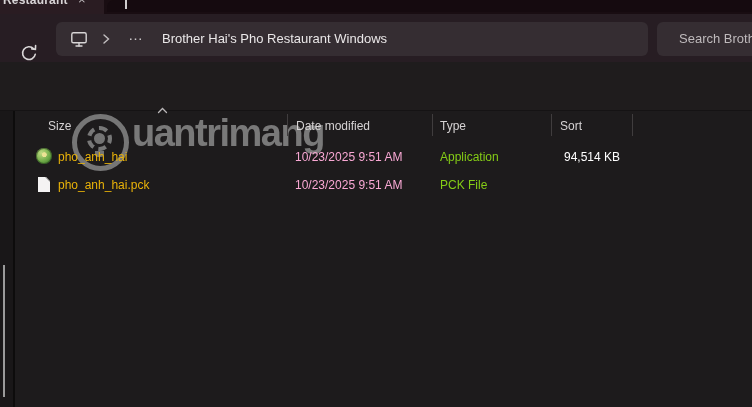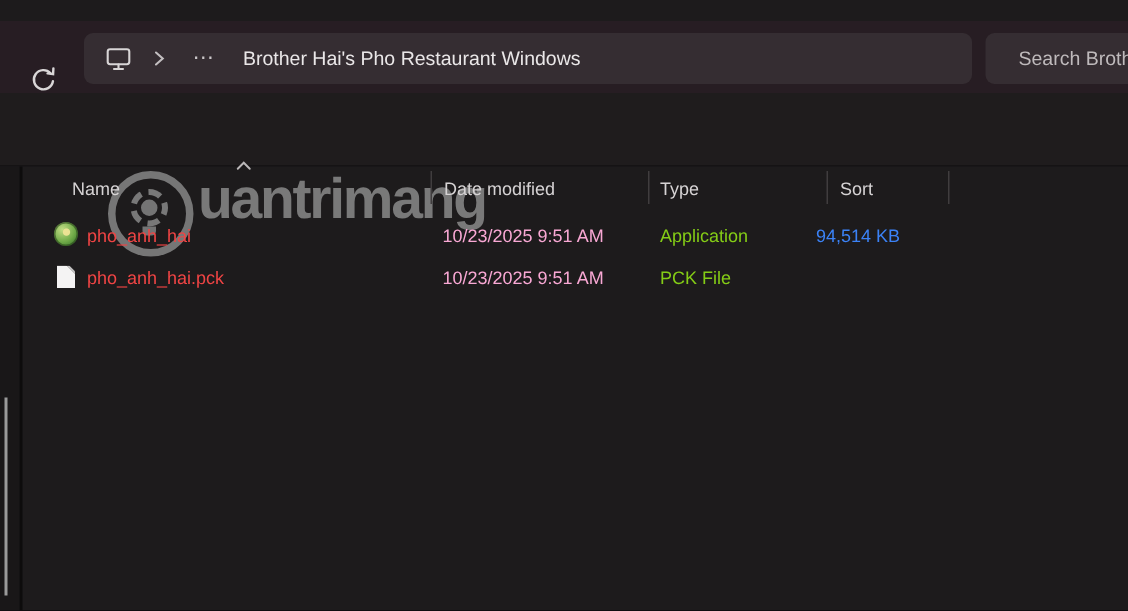--- a/index.html
+++ b/index.html
@@ -47,23 +47,23 @@
   
   .headerrow{position:absolute;left:14px;top:0;width:738px;height:27px;z-index:2;}
   .col-h{position:absolute;top:8px;font-size:12px;color:#d6d3d4;white-space:nowrap;}
   .h-name{left:34px;} .h-date{left:282px;} .h-type{left:426px;text-align:right;} .h-size{left:546px;}
   .sort-caret{position:absolute;left:143px;top:-4px;width:11px;height:7px;}
   .h-sep{position:absolute;top:3px;width:1px;height:22px;background:#403d3e;}
   .sep1{left:273px;} .sep2{left:418px;} .sep3{left:537px;} .sep4{left:618px;}
   
   .filerow{position:absolute;left:14px;width:738px;height:26px;z-index:2;}
   .row1{top:33px;} .row2{top:61px;}
-  .cell{position:absolute;top:6px;font-size:12px;color:#ef4444;white-space:nowrap;}
+  .cell{position:absolute;top:6px;font-size:12px;color:#eab308;white-space:nowrap;}
   .c-name{left:44px;} .c-date{left:281px;color:#f9a8d4;} .c-type{left:426px;color:#84cc16;}
-  .c-size{left:432px;width:154px;text-align:right;color:#3b82f6;}
+  .c-size{left:452px;width:154px;text-align:right;color:#ffffff;}
   .row-icon{position:absolute;left:22px;top:4px;}
   .app-icon{width:16px;height:16px;border-radius:50%;
     background:
       radial-gradient(circle at 52% 42%, rgba(240,228,150,.95) 0 17%, rgba(240,228,150,0) 22%),
       radial-gradient(circle at 35% 32%, #c3dd85, #6ea947 55%, #2f6b25 95%);
     box-shadow:inset 0 0 0 1px rgba(40,70,25,.6);}
   .pck-file-icon{width:12px;height:15px;margin:1px 0 0 2px;
     background:linear-gradient(225deg,#c2c1c1 0 4.2px,#f4f3f3 4.2px);
     clip-path:polygon(0 0,68% 0,100% 26%,100% 100%,0 100%);}
   
@@ -73,20 +73,28 @@
   .wm-bulb-core{position:absolute;left:94px;top:22px;width:11px;height:11px;background:rgba(126,126,126,.9);border-radius:50%;}
   .wm-bulb-base{position:absolute;left:95px;top:40px;width:9px;height:6px;background:rgba(126,126,126,.9);border-radius:0 0 3px 3px;}
   .wm-text{position:absolute;left:132px;top:1px;font-size:38px;font-weight:700;letter-spacing:-1.5px;color:rgba(129,129,129,.92);}
   svg{display:block;}
 </style>
 </head>
 <body>
 
 <div id="app">
 
+  <div class="titlebar">
+    <div class="tab">
+      <span class="tab-label">Restaurant</span>
+      <span class="tab-close">×</span>
+    </div>
+    <div class="tabstrip-rest"></div>
+    <div class="newtab-caret"></div>
+  </div>
 
   <div class="addressrow">
     <div class="icon-btn refresh">
       <svg width="20" height="20" viewBox="0 0 20 20" fill="none" stroke="#d9d6d7" stroke-width="1.6" stroke-linecap="round">
         <path d="M16.3 11.2a6.4 6.4 0 1 1-1.6-5.4"></path>
         <polyline points="16.6,2.6 16.4,6.4 12.7,5.9" fill="none"></polyline>
       </svg>
     </div>
     <div class="addressfield">
       <div class="icon-btn af-monitor">
@@ -191,21 +199,21 @@
       <div class="wm-bulb-base"></div>
       <span class="wm-text">uantrimang</span>
     </div>
 
     <div class="headerrow">
       <div class="sort-caret">
         <svg width="11" height="7" viewBox="0 0 11 7" fill="none" stroke="#bab7b8" stroke-width="1.3" stroke-linecap="round">
           <polyline points="1.5,5.5 5.5,1.5 9.5,5.5"></polyline>
         </svg>
       </div>
-      <span class="col-h h-name">Name</span>
+      <span class="col-h h-name">Size</span>
       <div class="h-sep sep1"></div>
       <span class="col-h h-date">Date modified</span>
       <div class="h-sep sep2"></div>
       <span class="col-h h-type">Type</span>
       <div class="h-sep sep3"></div>
       <span class="col-h h-size">Sort</span>
       <div class="h-sep sep4"></div>
     </div>
 
     <div class="filerow row1">

